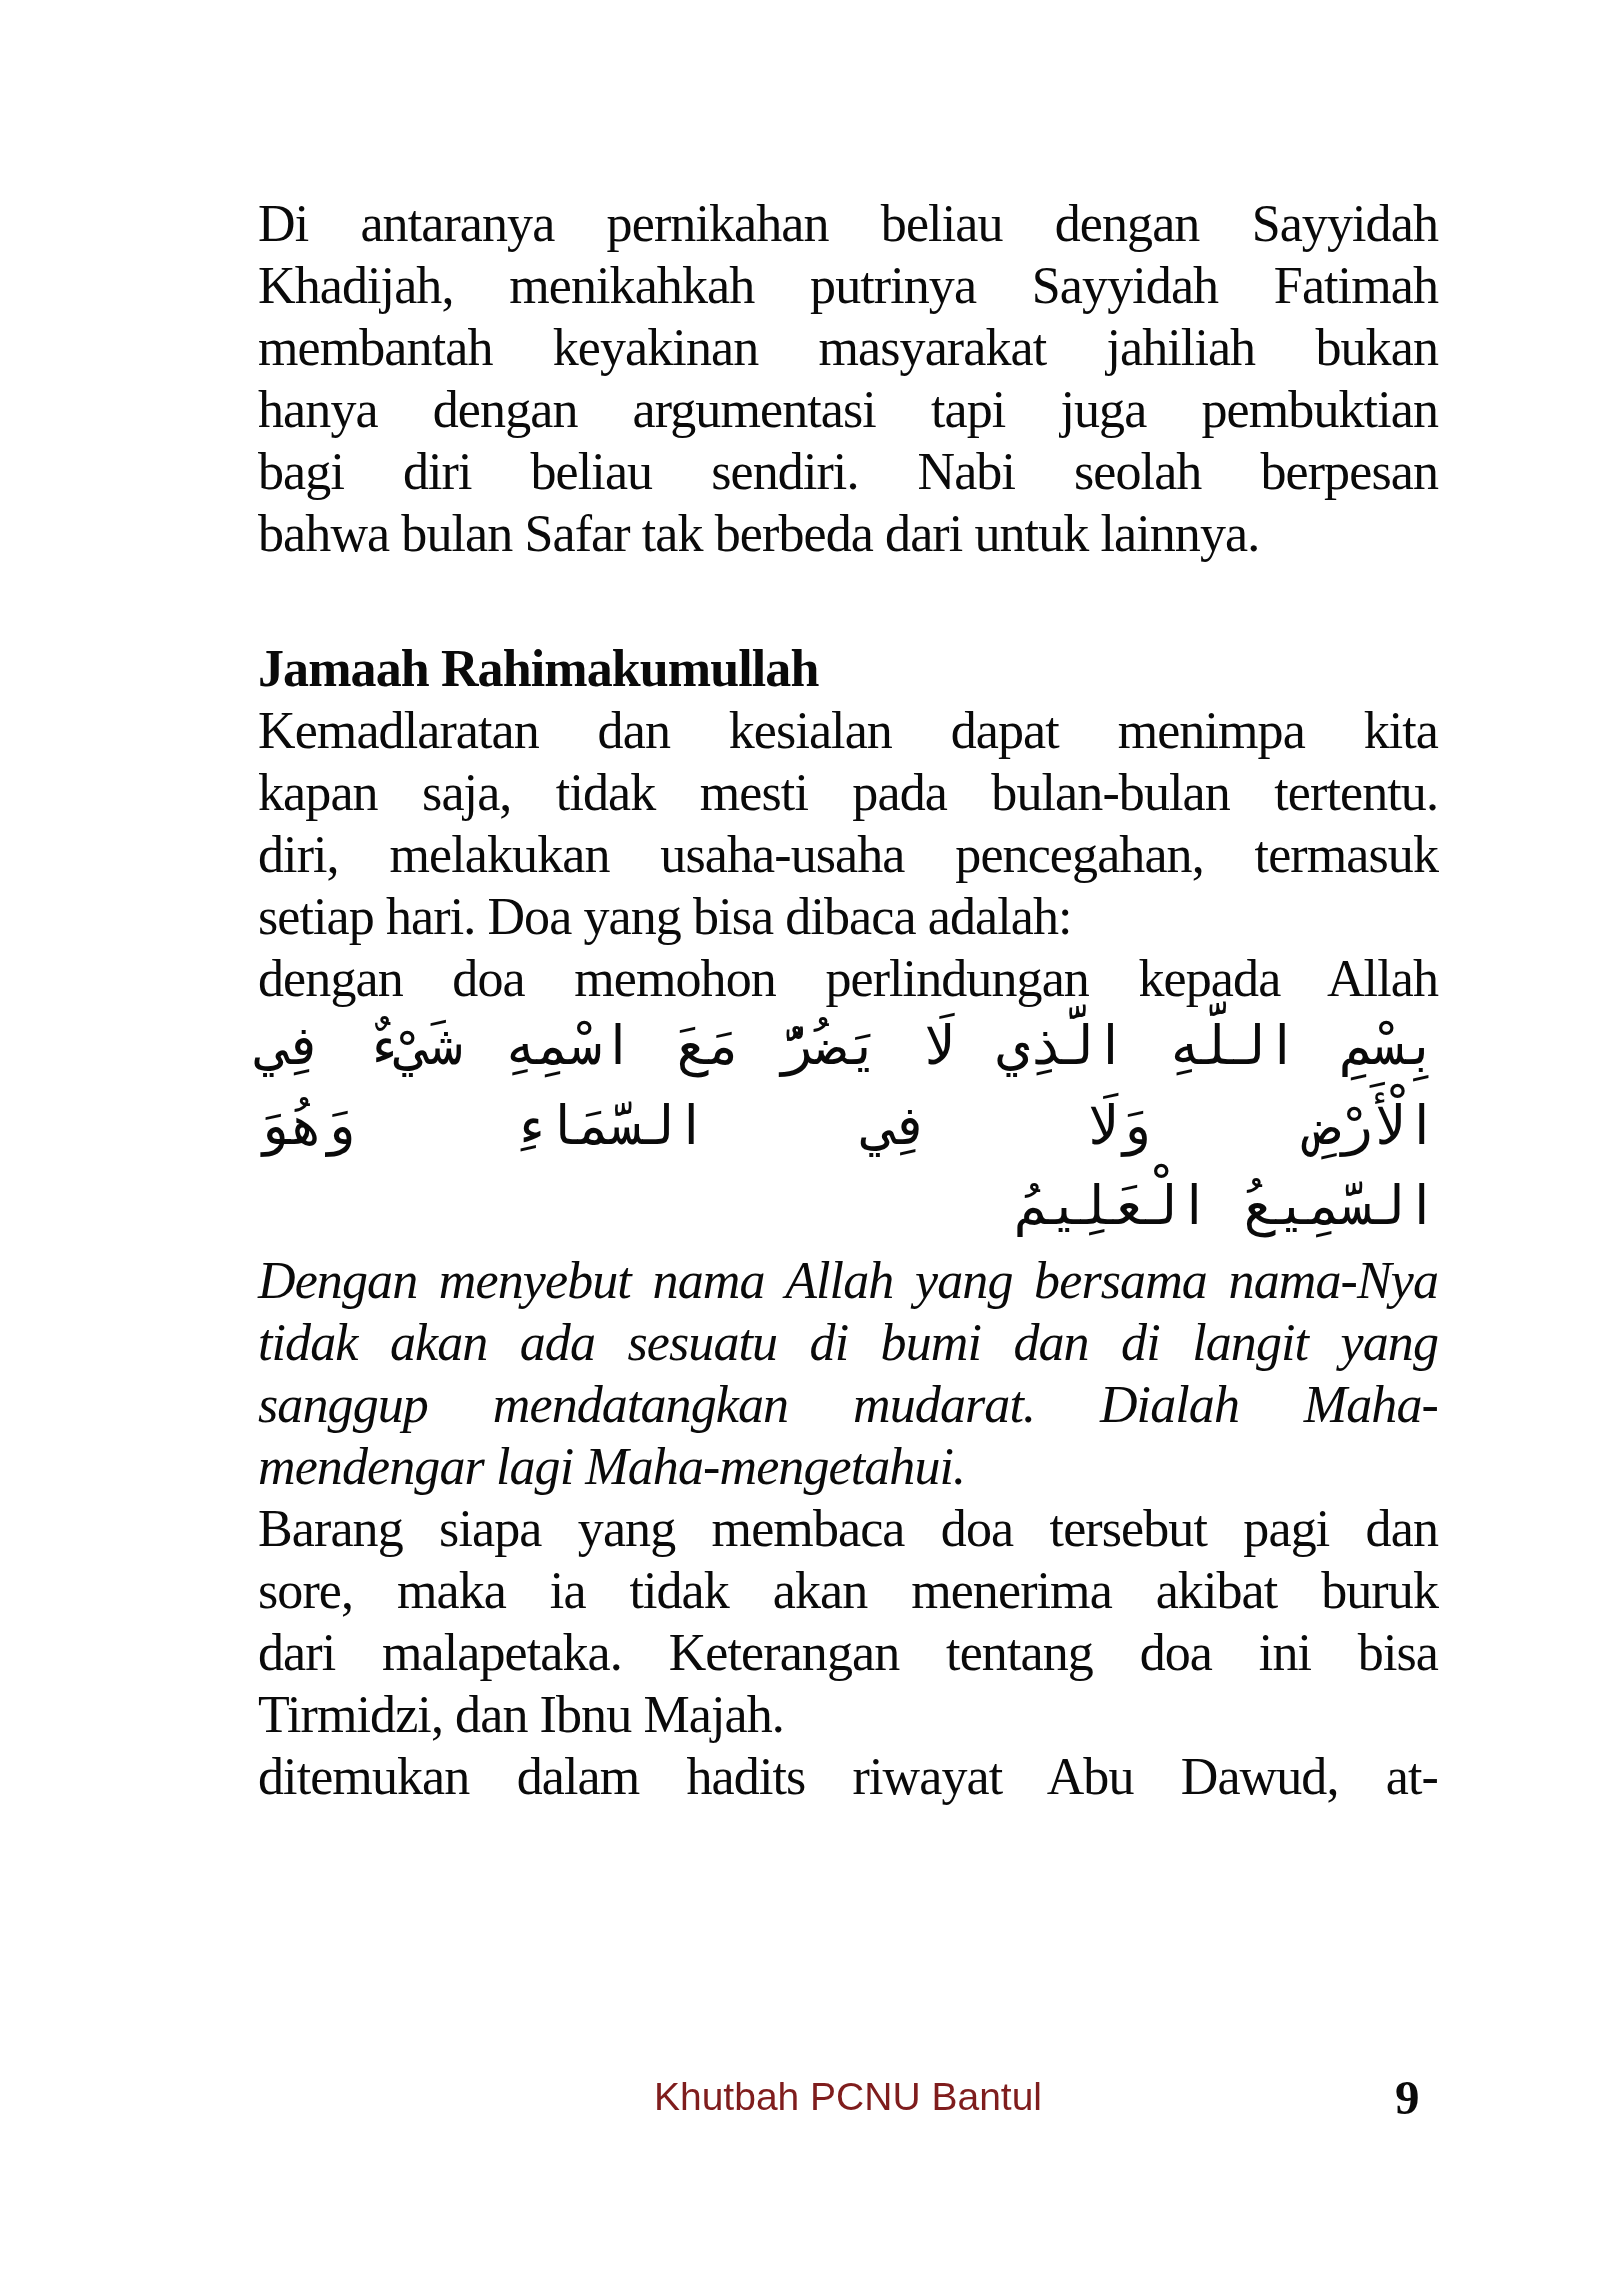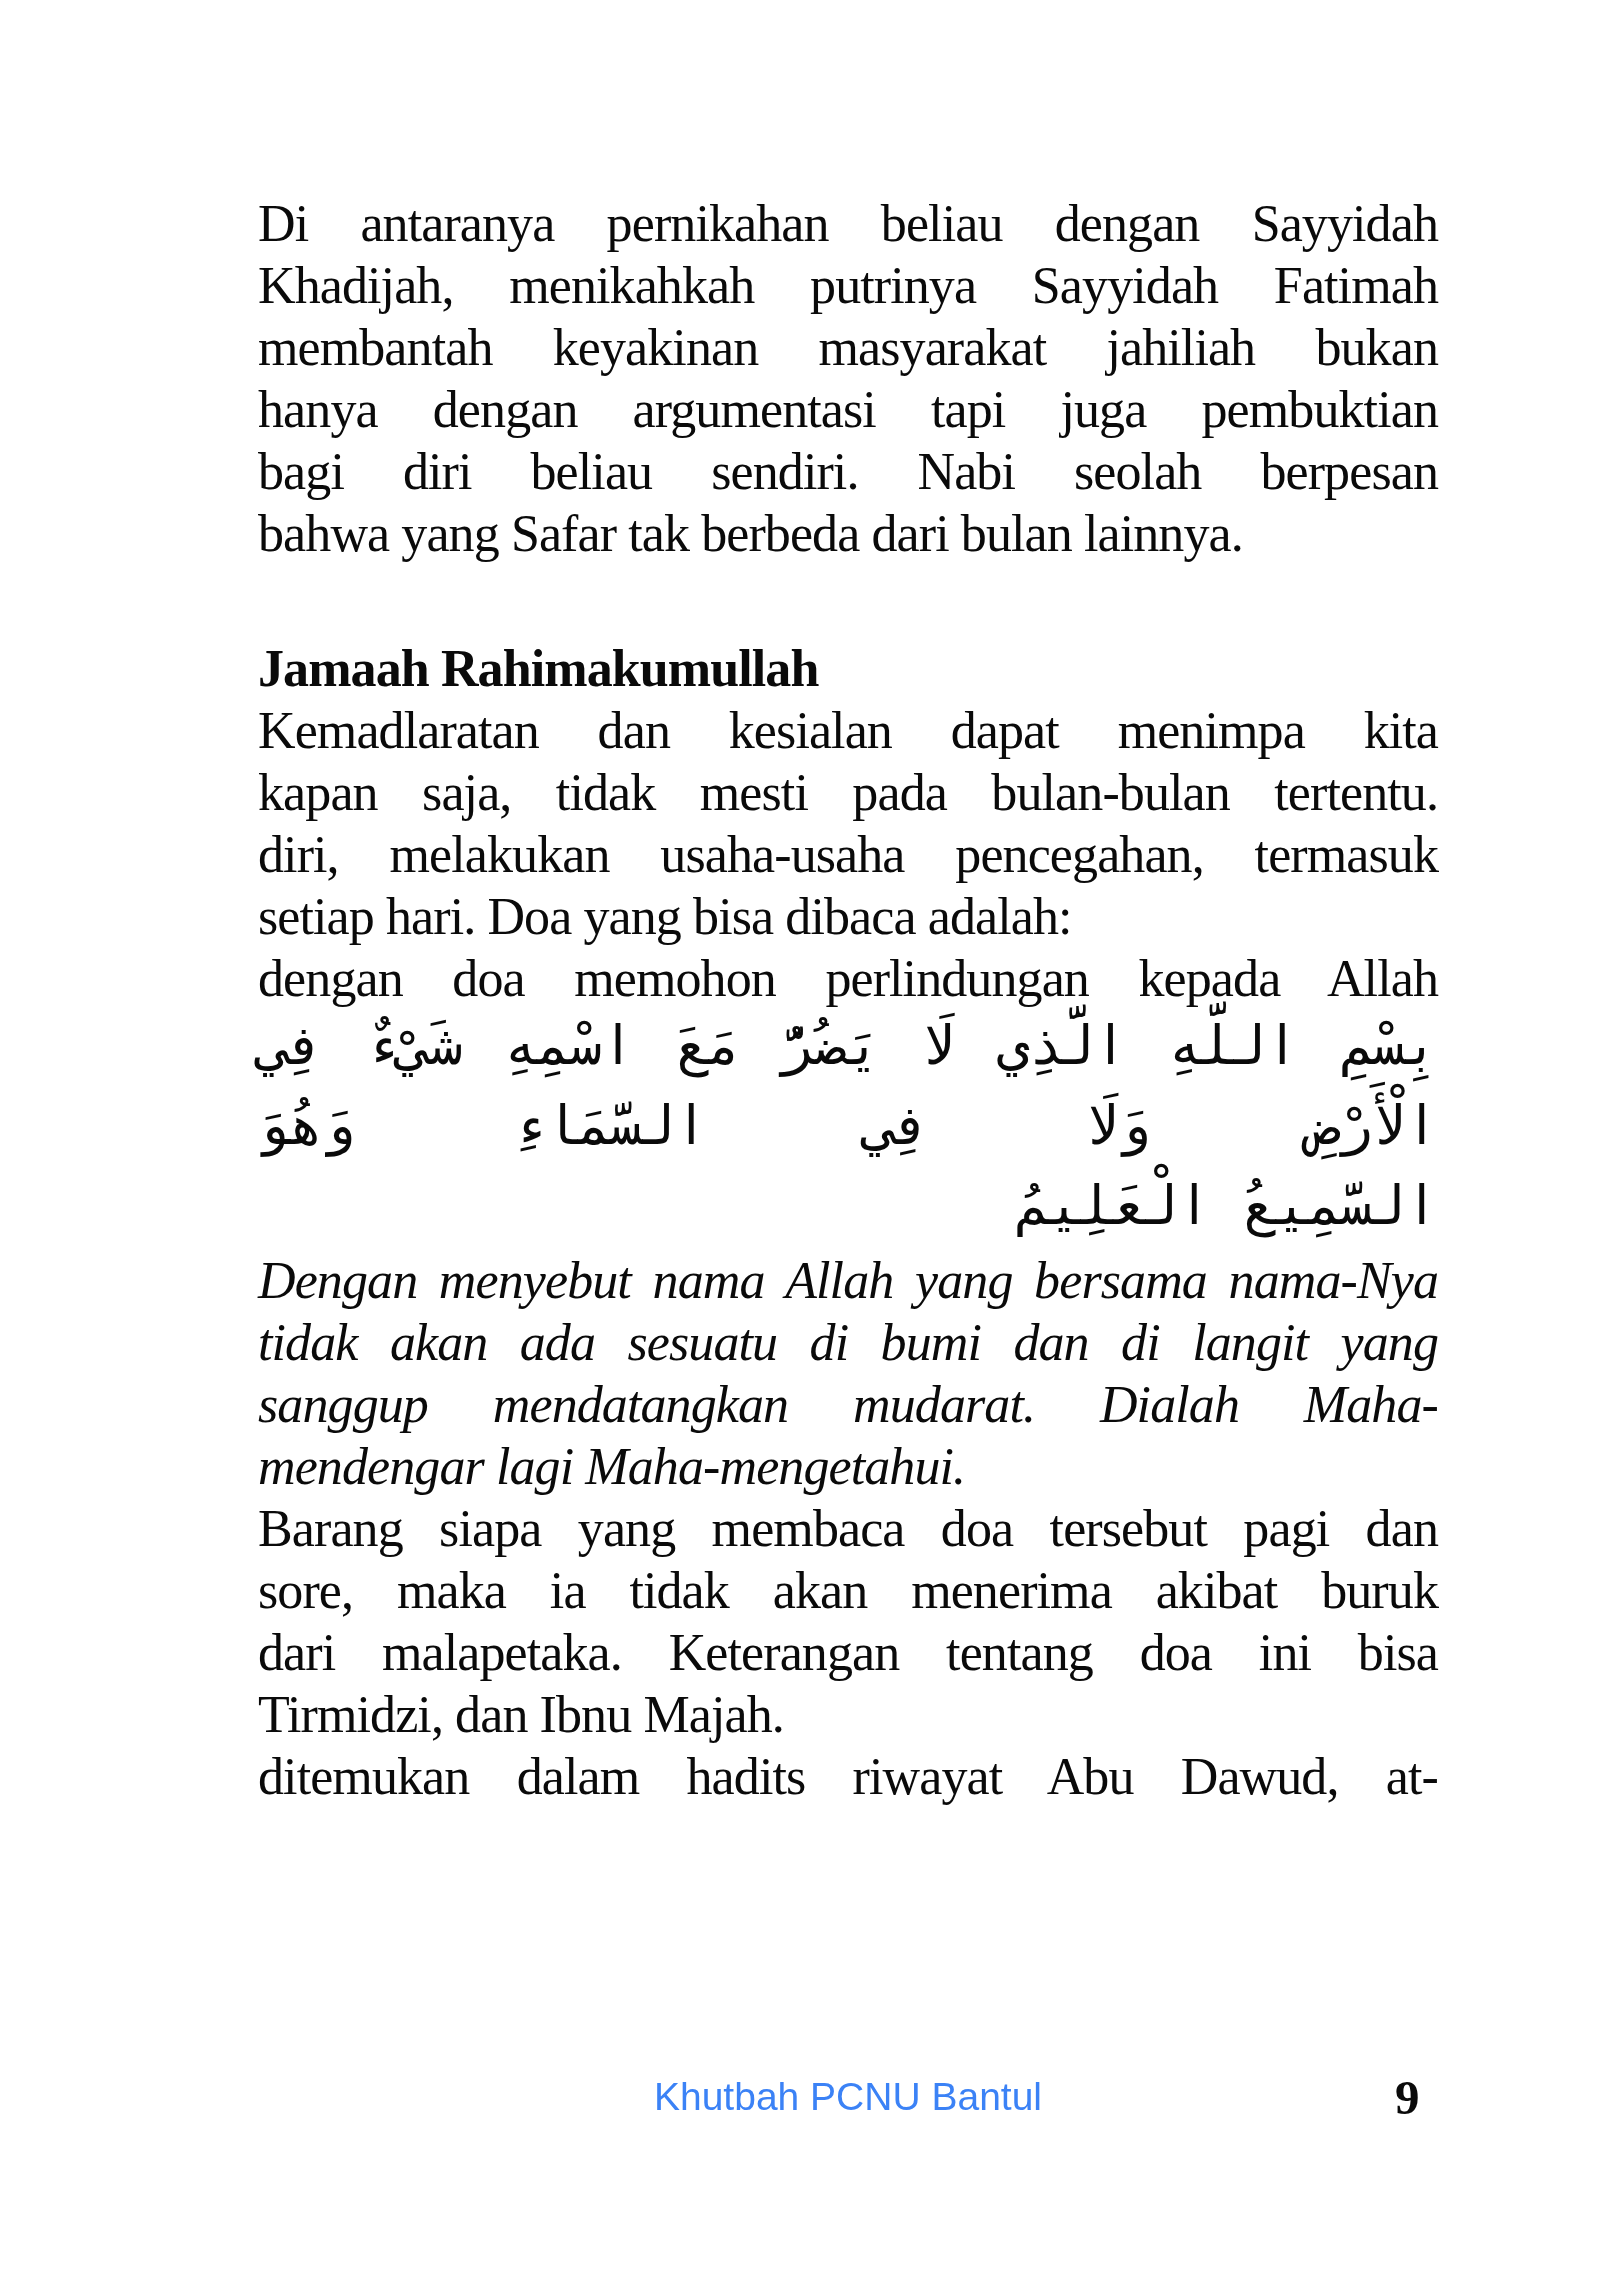--- a/index.html
+++ b/index.html
@@ -65,21 +65,21 @@
     top: 2075px;
     width: 1180px;
     height: 55px;
   }
   #footer .book-title {
     display: block;
     text-align: center;
     font-family: "Liberation Sans", sans-serif;
     font-size: 39px;
     line-height: 44px;
-    color: #3b82f6;
+    color: #7f1d1d;
   }
   #footer .page-number {
     position: absolute;
     right: 18.5px;
     top: -1.8px;
     font-family: "Liberation Serif", serif;
     font-weight: bold;
     font-size: 49px;
     line-height: 49px;
     color: #0a0a0a;
@@ -90,21 +90,21 @@
 
 <div id="page">
 
   <div id="content">
       <div class="block paragraph">
         <div class="line">Di antaranya pernikahan beliau dengan Sayyidah</div>
         <div class="line">Khadijah, menikahkah putrinya Sayyidah Fatimah</div>
         <div class="line">membantah keyakinan masyarakat jahiliah bukan</div>
         <div class="line">hanya dengan argumentasi tapi juga pembuktian</div>
         <div class="line">bagi diri beliau sendiri. Nabi seolah berpesan</div>
-        <div class="line last">bahwa yang Safar tak berbeda dari bulan lainnya.</div>
+        <div class="line last">bahwa bulan Safar tak berbeda dari untuk lainnya.</div>
       </div>
       <div class="block heading">
         <div class="line last">Jamaah Rahimakumullah</div>
       </div>
       <div class="block paragraph">
         <div class="line">Kemadlaratan dan kesialan dapat menimpa kita</div>
         <div class="line">kapan saja, tidak mesti pada bulan-bulan tertentu.</div>
         <div class="line">diri, melakukan usaha-usaha pencegahan, termasuk</div>
         <div class="line last">setiap hari. Doa yang bisa dibaca adalah:</div>
         <div class="line">dengan doa memohon perlindungan kepada Allah</div>

